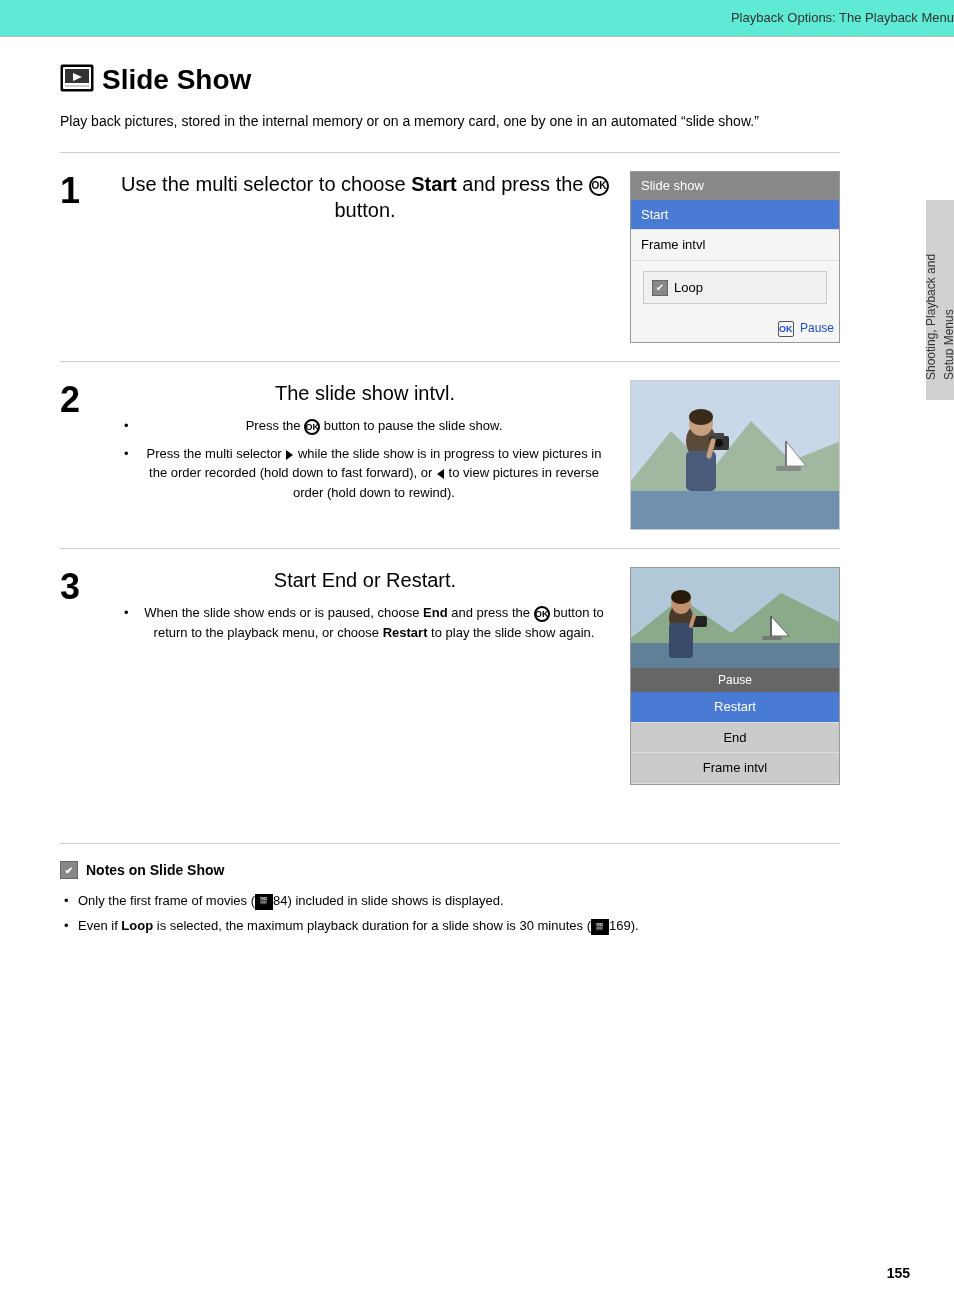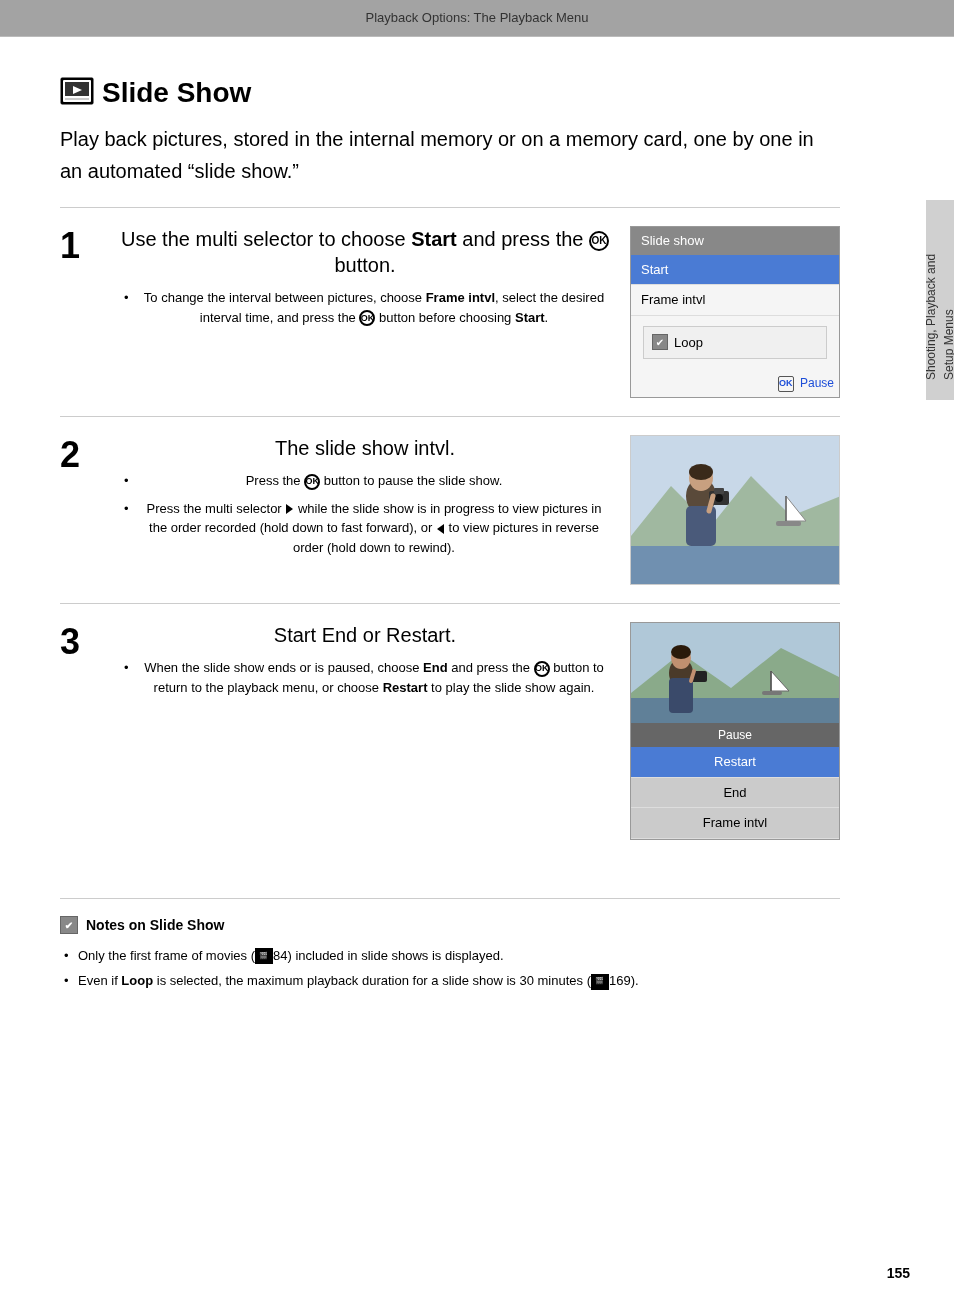--- a/index.html
+++ b/index.html
@@ -8,30 +8,30 @@
       background: #fff;
       width: 954px;
       min-height: 1314px;
       position: relative;
       color: #000;
       font-size: 14px;
       line-height: 1.5;
     }
 
     .page-header {
-      background: #a3a3a3;
-      text-align: center;
+      background: #5eead4;
+      text-align: right;
       padding: 8px 0;
       font-size: 13px;
       color: #333;
       border-bottom: 1px solid #bbb;
     }
 
     .main-content {
-      padding: 39px 60px 30px 60px;
+      padding: 26px 60px 30px 60px;
       max-width: 900px;
     }
 
     .page-title {
       display: flex;
       align-items: center;
       margin-bottom: 14px;
     }
 
     .title-icon-svg {
@@ -41,21 +41,21 @@
       flex-shrink: 0;
     }
 
     .page-title h1 {
       font-size: 28px;
       font-weight: bold;
       line-height: 1.2;
     }
 
     .intro-text {
-      font-size: 20px;
+      font-size: 14px;
       margin-bottom: 20px;
       line-height: 1.6;
     }
 
     .step-row {
       display: flex;
       align-items: flex-start;
       padding: 18px 0 18px 0;
       border-top: 1px solid #ccc;
       gap: 20px;
@@ -362,23 +362,20 @@
 
   <div class="step-row">
     <div class="step-number">
       <span>1</span>
     </div>
     <div class="step-content">
       <div class="step-heading">
         Use the multi selector to choose <strong>Start</strong> and press the <span class="ok-circle">OK</span> button.
       </div>
       <ul class="bullet-list">
-        <li>
-          To change the interval between pictures, choose <strong>Frame intvl</strong>, select the desired interval time, and press the <span class="ok-circle-sm">OK</span> button before choosing <strong>Start</strong>.
-        </li>
       </ul>
     </div>
     <div class="step-image">
       <div class="menu-box">
         <div class="menu-title">Slide show</div>
         <div class="menu-item selected">
           <span>Start</span>
         </div>
         <div class="menu-item">
           <span>Frame intvl</span>

